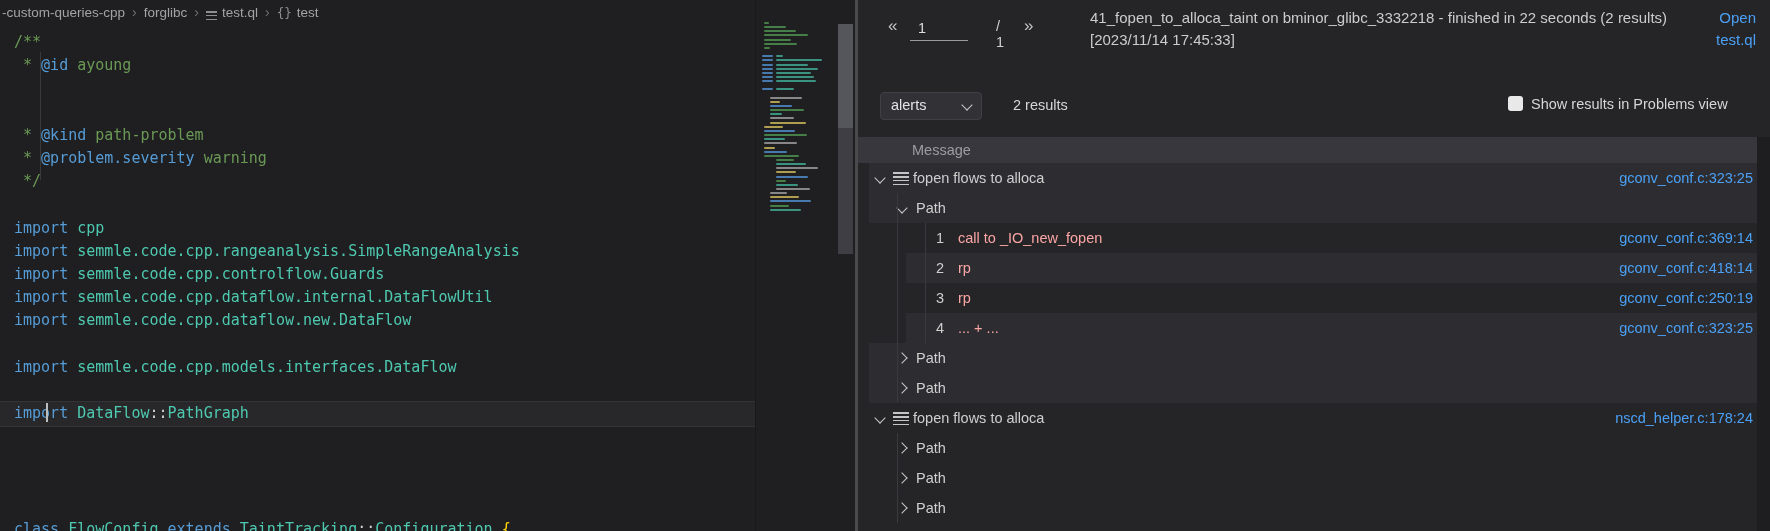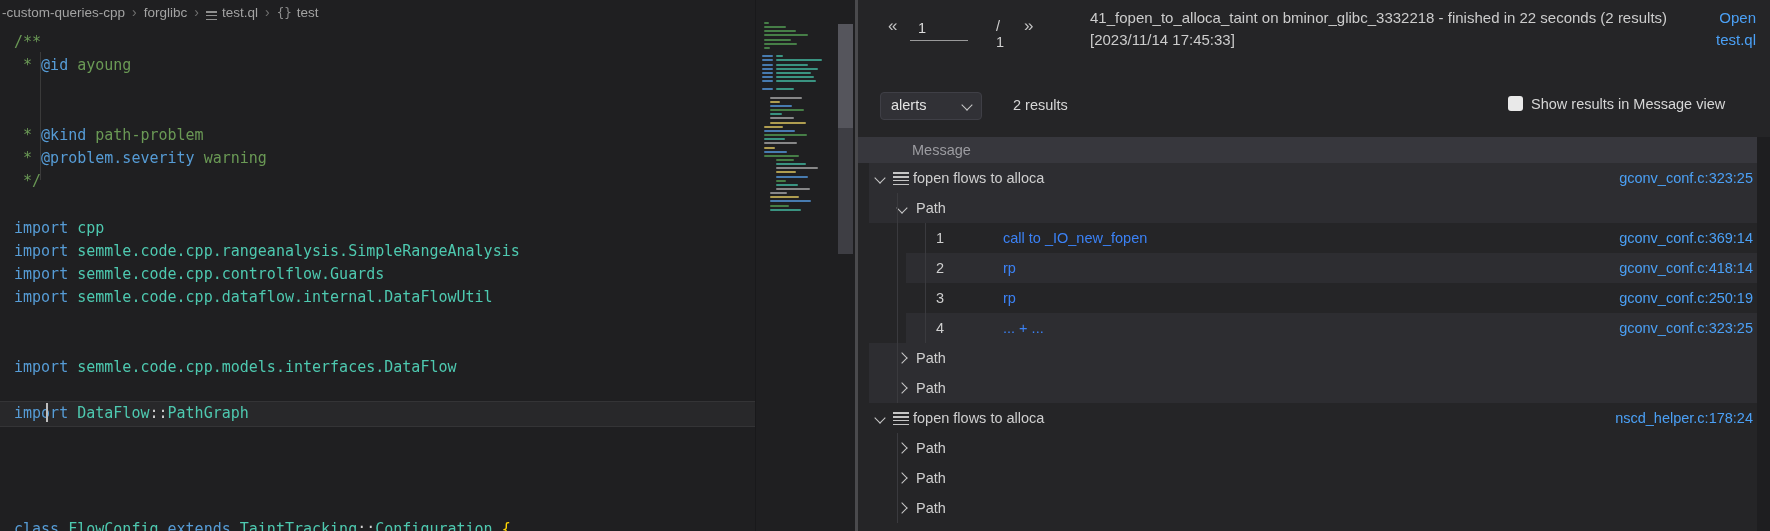--- a/index.html
+++ b/index.html
@@ -72,21 +72,21 @@
   .row .bg{position:absolute;top:0;bottom:0;left:11px;right:0;background:#2d2d31;display:none;}
   .row.striped .bg{display:block;}
   .row.step .bg{left:48px;}
   .row .chev{position:absolute;top:11px;}
   .row.result .chev{left:18px;}
   .row.path .chev{left:40px;}
   .row .lbl{position:absolute;top:0;line-height:30px;color:#cfcfcf;}
   .row.result .lbl{left:55px;}
   .row.path .lbl{left:58px;}
   .row .num{position:absolute;left:58px;width:28px;text-align:right;line-height:30px;color:#cfcfcf;}
-  .row .steplbl{position:absolute;left:100px;line-height:30px;color:#3b82f6;margin-left:45px;}
+  .row .steplbl{position:absolute;left:100px;line-height:30px;color:#fca5a5;}
   .row .loc{position:absolute;right:4px;line-height:30px;color:#4ba0f5;}
   .list-icon{position:absolute;left:35px;top:9px;width:16px;height:13px;
      background:repeating-linear-gradient(#c5c5c5 0 1.6px,transparent 1.6px 3.9px);}
   .tree-guide{position:absolute;width:1px;background:#3a3a3e;}
   .panel-gutter{position:absolute;right:0;top:137px;width:13px;height:394px;background:#1e1e20;}
 </style>
 </head>
 <body>
 
 <div class="editor-pane">
@@ -96,20 +96,21 @@
       <div class="code-line" style="top: 31px;"><span class="tk-comment">/**</span></div>
       <div class="code-line" style="top: 54px;"><span class="tk-comment"> * </span><span class="tk-tag">@id</span><span class="tk-comment"> ayoung</span></div>
       <div class="code-line" style="top: 147px;"><span class="tk-comment"> * </span><span class="tk-tag">@problem.severity</span><span class="tk-comment"> warning</span></div>
       <div class="code-line" style="top: 124px;"><span class="tk-comment"> * </span><span class="tk-tag">@kind</span><span class="tk-comment"> path-problem</span></div>
       <div class="code-line" style="top: 170px;"><span class="tk-comment"> */</span></div>
       <div class="code-line" style="top: 193px;"></div>
       <div class="code-line" style="top: 217px;"><span class="tk-kw">import</span><span class="tk-type"> cpp</span></div>
       <div class="code-line" style="top: 240px;"><span class="tk-kw">import</span><span class="tk-type"> semmle.code.cpp.rangeanalysis.SimpleRangeAnalysis</span></div>
       <div class="code-line" style="top: 263px;"><span class="tk-kw">import</span><span class="tk-type"> semmle.code.cpp.controlflow.Guards</span></div>
       <div class="code-line" style="top: 286px;"><span class="tk-kw">import</span><span class="tk-type"> semmle.code.cpp.dataflow.internal.DataFlowUtil</span></div>
+      <div class="code-line" style="top: 309px;"><span class="tk-kw">import</span><span class="tk-type"> semmle.code.cpp.dataflow.new.DataFlow</span></div>
       <div class="code-line" style="top: 356px;"><span class="tk-kw">import</span><span class="tk-type"> semmle.code.cpp.models.interfaces.DataFlow</span></div>
       <div class="code-line" style="top: 379px;"></div>
       <div class="code-line" style="top: 402px;"><span class="tk-kw">import</span><span class="tk-type"> DataFlow</span><span class="tk-punct">::</span><span class="tk-type">PathGraph</span></div>
       <div class="code-line" style="top: 425px;"></div>
       <div class="code-line" style="top: 449px;"></div>
       <div class="code-line" style="top: 472px;"></div>
       <div class="code-line" style="top: 495px;"></div>
       <div class="code-line" style="top: 518px;"><span class="tk-kw">class</span><span class="tk-type"> FlowConfig</span><span class="tk-kw"> extends</span><span class="tk-type"> TaintTracking</span><span class="tk-punct">::</span><span class="tk-type">Configuration</span><span class="tk-brace"> {</span></div>
     </div>
   <div class="caret"></div>
@@ -201,21 +202,21 @@
   </div>
   <div class="panel-title">41_fopen_to_alloca_taint on bminor_glibc_3332218 - finished in 22 seconds (2 results) [2023/11/14 17:45:33]</div>
   <div class="open-link">Open test.ql</div>
 
   <div class="select">
     <span class="select-label">alerts</span>
     <span class="chev down"></span>
   </div>
   <span class="results-count">2 results</span>
   <div class="checkbox"></div>
-  <span class="checkbox-label">Show results in Message view</span>
+  <span class="checkbox-label">Show results in Problems view</span>
 
   <div class="table-header">
     <span>Message</span>
   </div>
   <div class="rows" id="rows">
       <div class="row result striped">
         <div class="bg"></div>
         <span class="chev down"></span>
         <span class="list-icon"></span>
         <span class="lbl">fopen flows to alloca</span>

